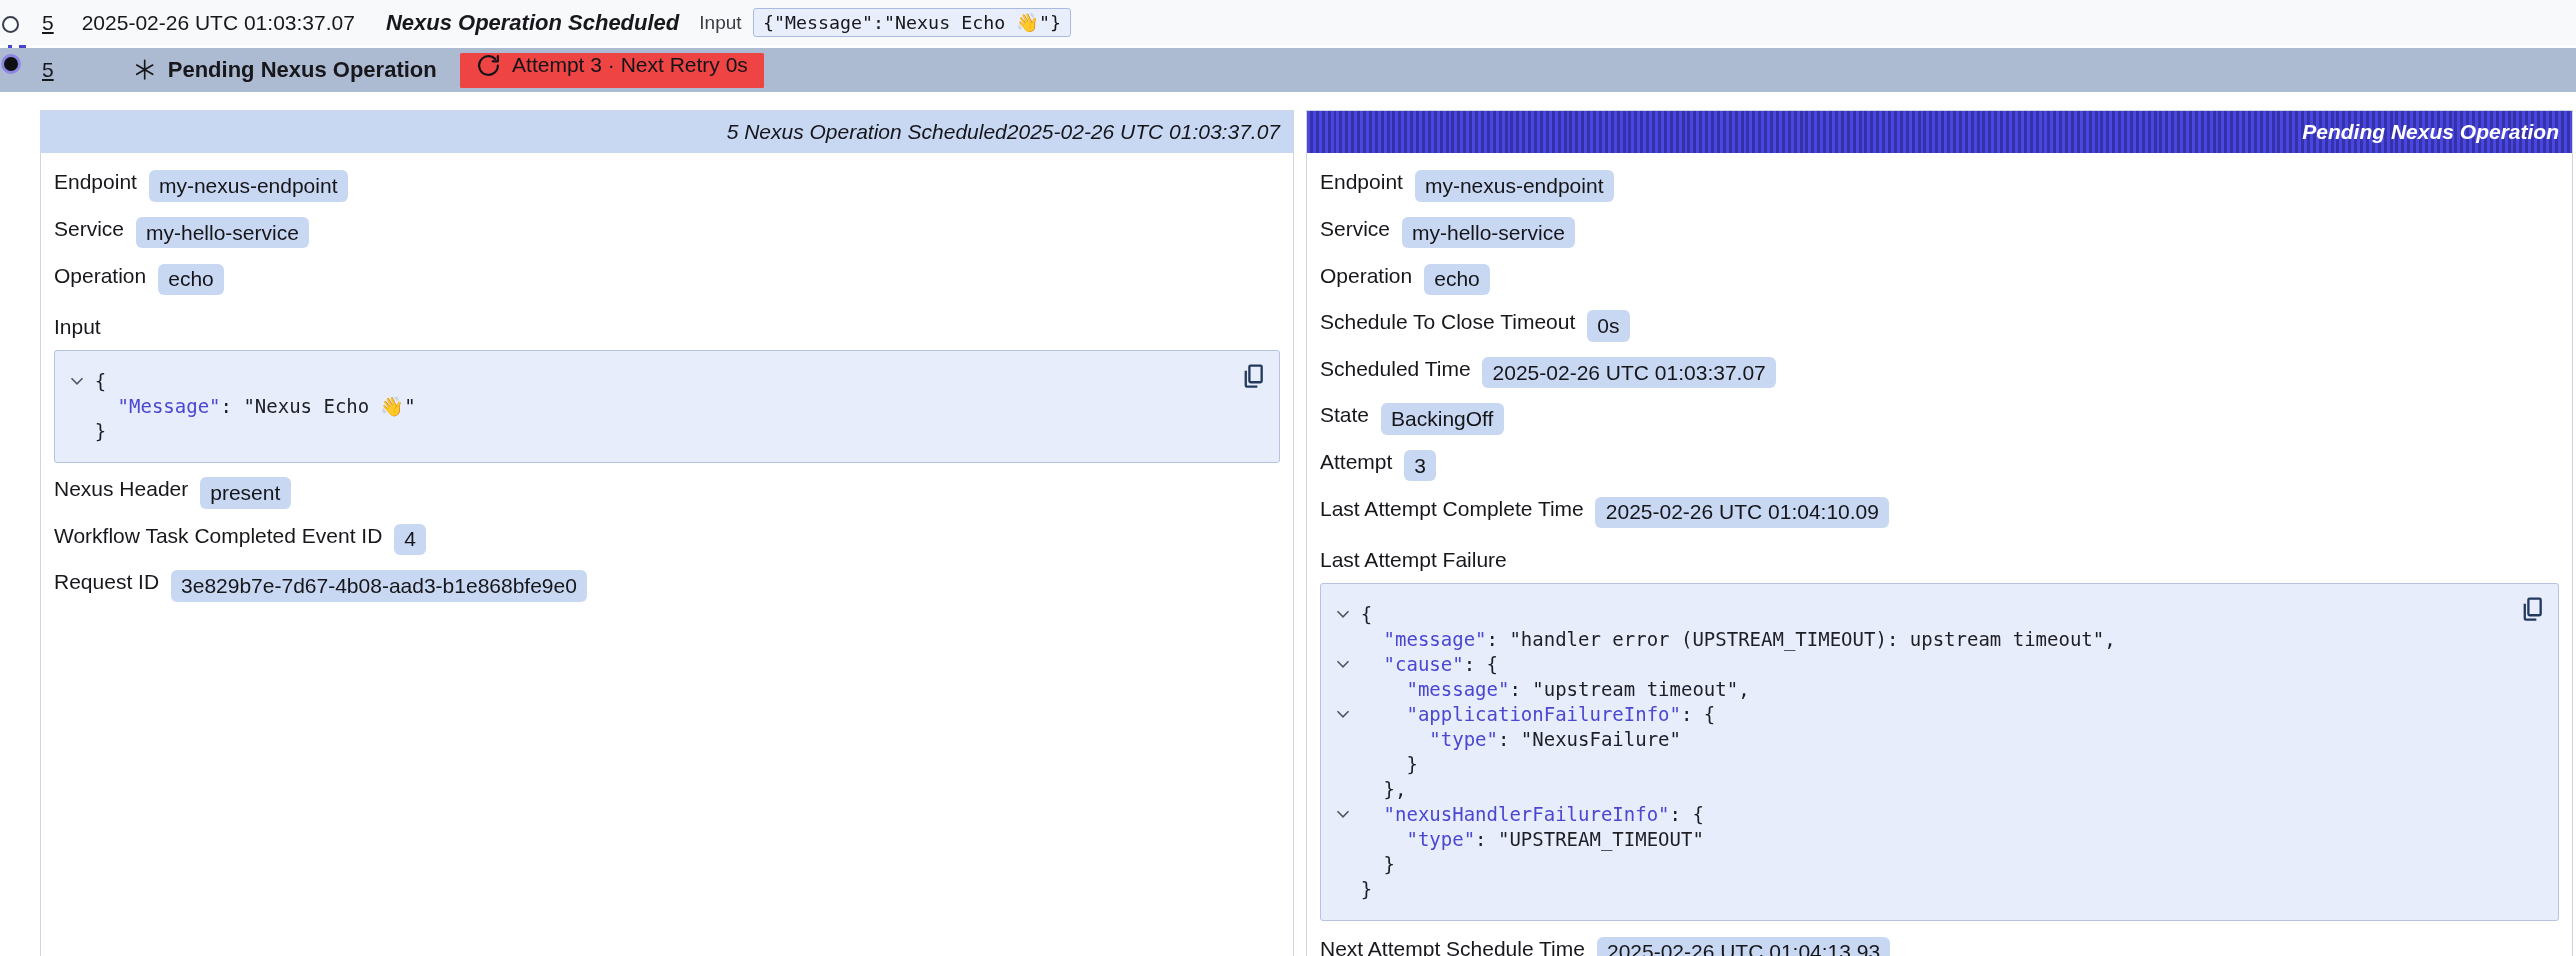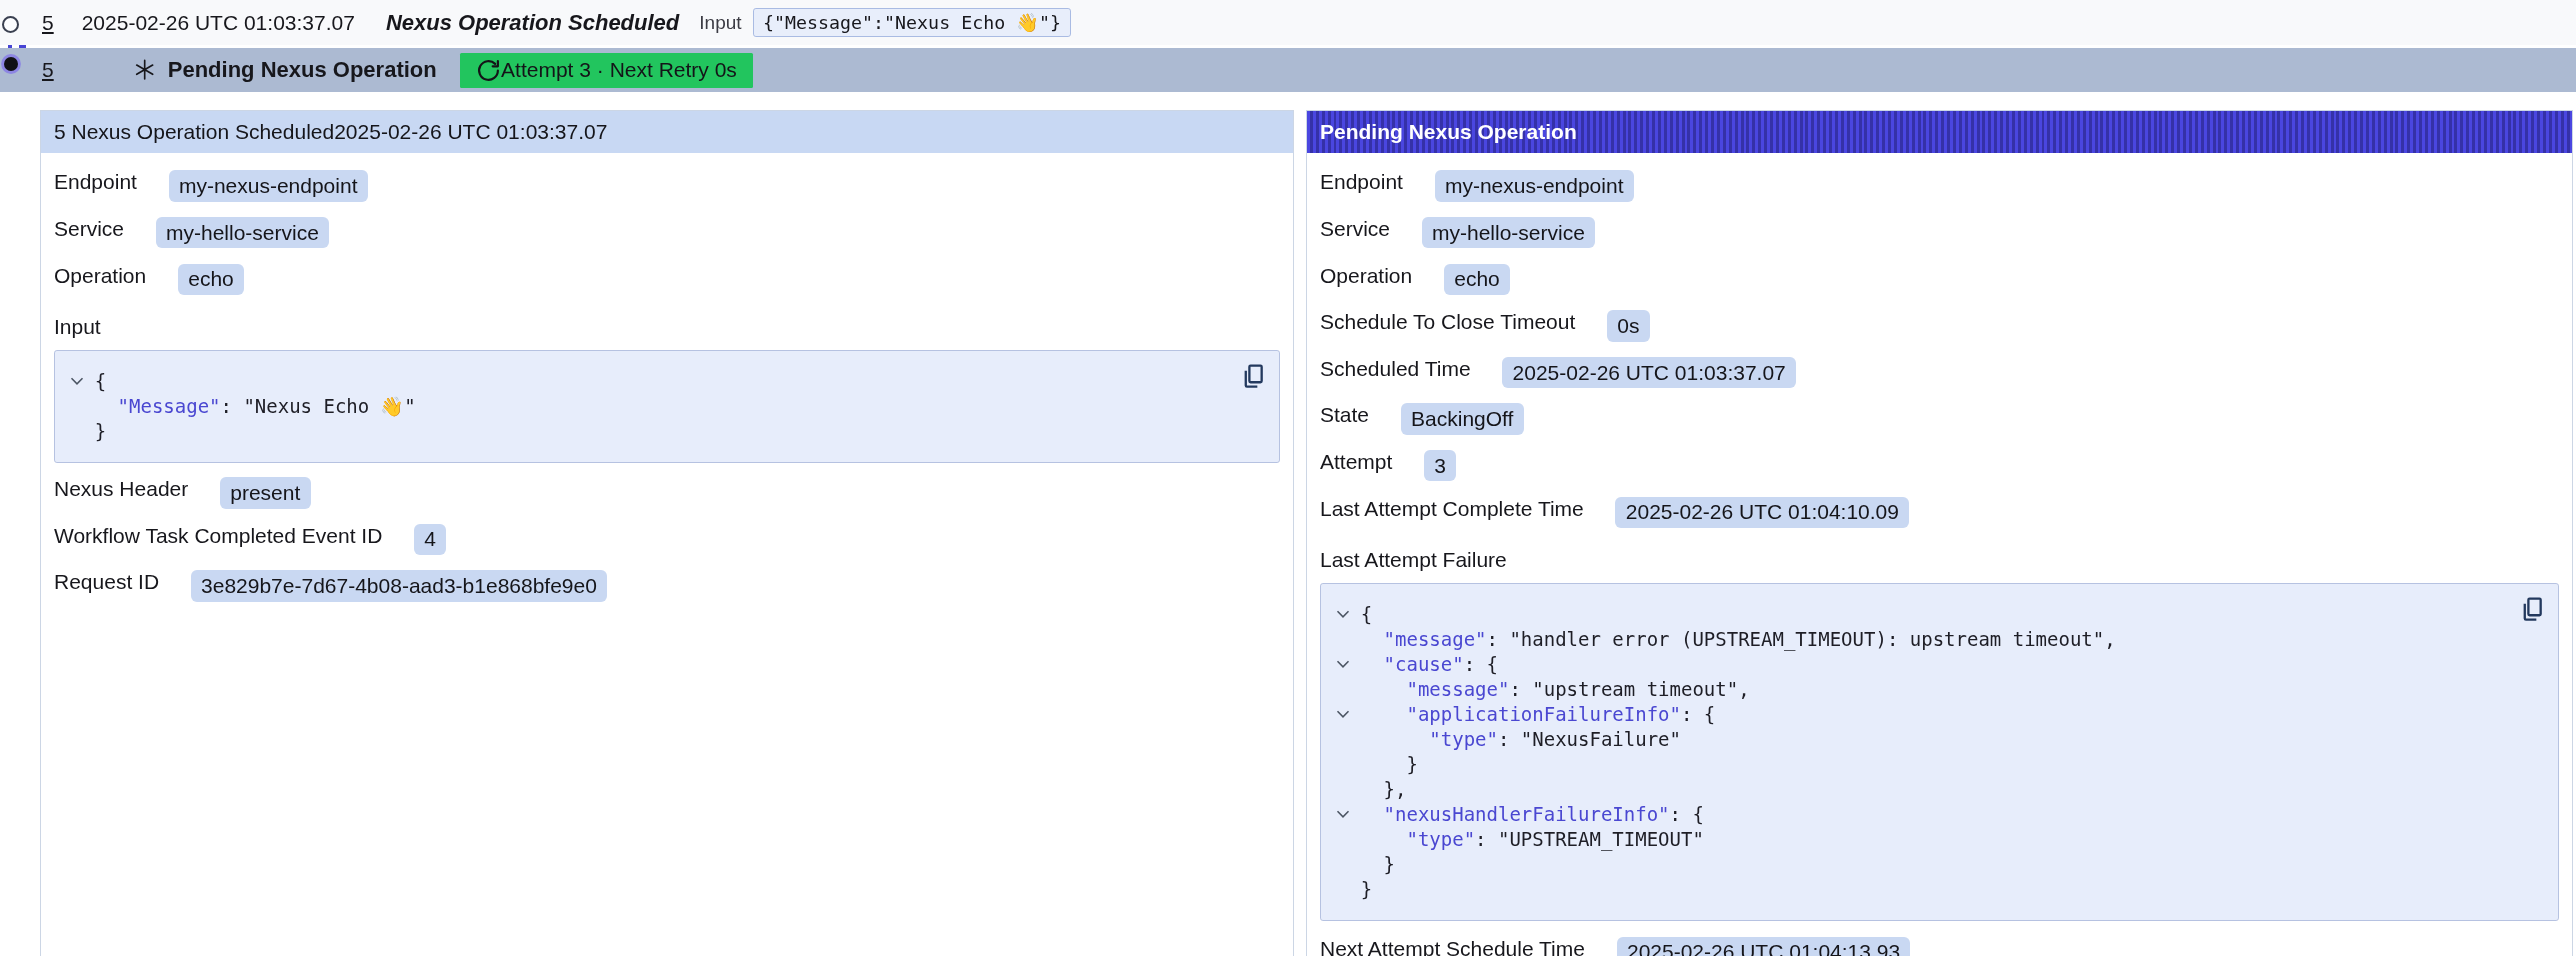--- a/index.html
+++ b/index.html
@@ -44,43 +44,43 @@
   .event-title { font-size: 22px; font-weight: 700; margin-left: 31px; font-style: italic; }
   .inline-input-label { font-size: 19px; margin-left: 20px; color: #3c3c44; }
   .inline-chip {
     margin-left: 11.7px; font-family: "DejaVu Sans Mono", "Liberation Mono", monospace;
     font-size: 18.3px; background: #e8eefb; border: 1.5px solid #a9bbe3; border-radius: 2.9px;
     padding: 2.9px 8.8px; color: #17171c;
   }
   .pending-icon-wrap { margin-left: 79px; display: flex; align-items: center; }
   .pending-title { font-size: 22px; font-weight: 700; margin-left: 11.7px; }
   .retry-badge {
-    margin-left: 23.4px; background: #22c55e; height: 35px; display: flex; align-items: center;
-    padding: 0 16px; font-size: 21px; border-radius: 1.5px; color: #141418;
+    margin-left: 23.4px; background: #ef4444; height: 35px; display: flex; 
+    padding: 0 16px; font-size: 21px; border-radius: 1.5px; gap: 11px; color: #141418;
   }
   
   .panel {
     position: absolute; top: 110px; background: #ffffff; box-sizing: border-box;
     border: 1.5px solid #ccd6e5; height: 879px;
   }
   .panel-left  { left: 40px;  width: 1254px; }
   .panel-right { left: 1306px; width: 1267px; }
   .panel-header {
-    height: 42px; display: flex; align-items: center; justify-content: flex-start;
-    padding: 0 13px; font-size: 21px; box-sizing: border-box;
+    height: 42px; display: flex; align-items: center; justify-content: flex-end;
+    padding: 0 13px; font-size: 21px; box-sizing: border-box; font-style: italic;
   }
   .panel-header.light { background: #c8d8f3; color: #15151a; font-weight: 500; }
   .panel-header.striped {
     background: repeating-linear-gradient(90deg, #4a46e0 0 2.9px, #3531a8 2.9px 5.9px);
     color: #ffffff; font-weight: 600;
   }
   .panel-body { padding: 2.9px 13px 0 13px; }
   .field-row { display: flex; align-items: flex-start; margin: 14.6px 0; min-height: 32px; font-size: 21px; }
   .field-label { margin-right: 11.7px; white-space: nowrap; }
-  .badge { background: #c9d8f2; border-radius: 5.9px; padding: 3.7px 10.3px; color: #15151a; white-space: nowrap; margin-left: 20px; }
+  .badge { background: #c9d8f2; border-radius: 5.9px; padding: 3.7px 10.3px; color: #15151a; white-space: nowrap; }
   .value-link { text-decoration: underline; color: #15151a; cursor: pointer; white-space: nowrap; }
   .section-label { font-size: 21px; margin: 19px 0 11.7px 0; }
   
   .code-block {
     position: relative; background: #e7edfb; border: 1.5px solid #b6c2e1; border-radius: 2.9px;
     padding: 17.6px 51px 17.6px 11.7px; font-family: "DejaVu Sans Mono", "Liberation Mono", monospace;
     font-size: 19px; line-height: 25px; color: #1e1e26; box-sizing: border-box;
   }
   .code-line { white-space: pre; display: flex; }
   .gutter { display: inline-flex; width: 28px; flex: 0 0 28px; align-items: center; justify-content: flex-start; padding-left: 2.9px; box-sizing: border-box; }

